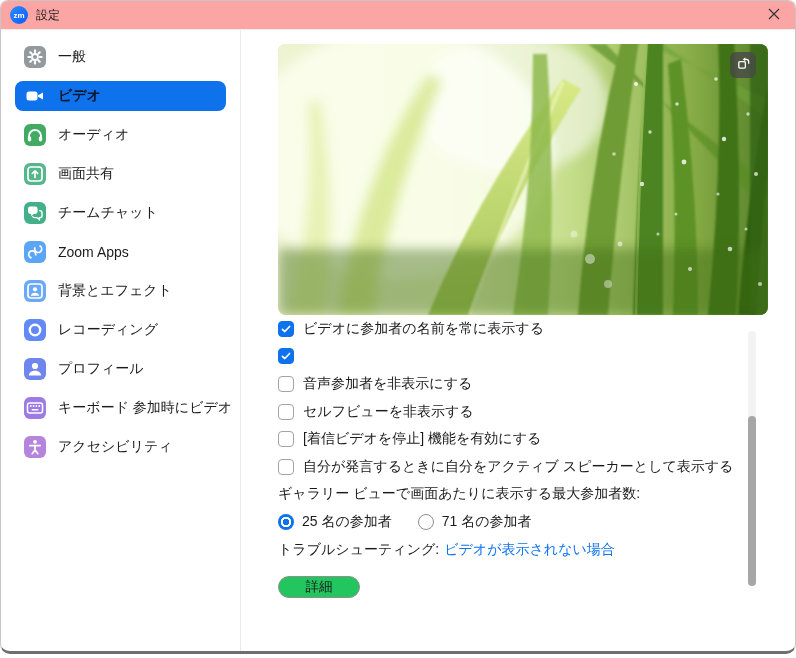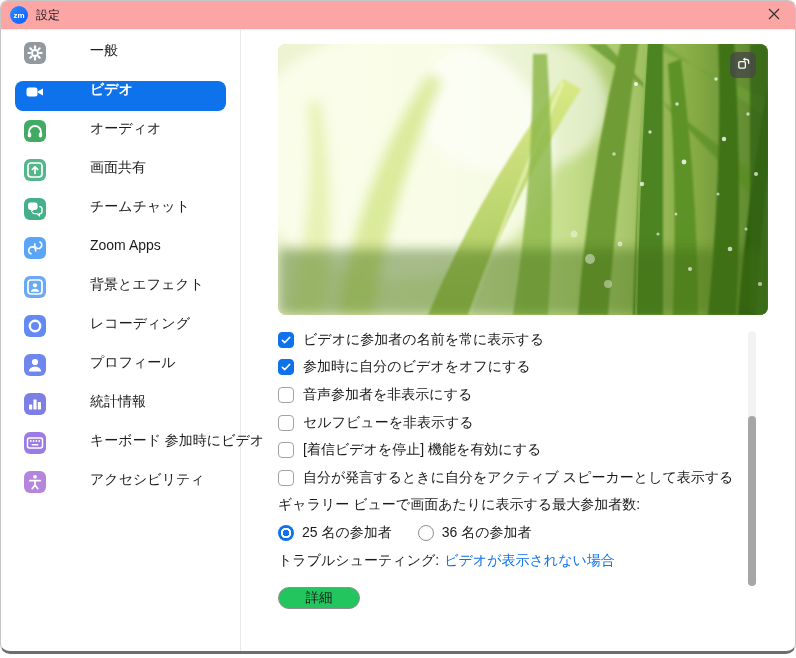--- a/index.html
+++ b/index.html
@@ -9,34 +9,34 @@
   .titlebar{height:28px;display:flex;align-items:center;background:#fca5a5;border-bottom:1px solid #efefef;}
   .zm-logo{width:18px;height:18px;margin-left:9px;border-radius:50%;
     background:linear-gradient(135deg,#2d8cff,#0b5cff);color:#fff;font-size:8px;font-weight:bold;
     display:flex;align-items:center;justify-content:center;letter-spacing:0;}
   .win-title{margin-left:8px;font-size:12px;color:#1a1a1a;}
   .title-spacer{flex:1}
   .close-btn{width:42px;height:28px;display:flex;align-items:center;justify-content:center;cursor:pointer;}
   
   .main{display:flex;height:623px;}
   .sidebar{width:240px;box-sizing:border-box;border-right:1px solid #e9e9e9;padding-top:12px;flex:none;}
-  .side-item{height:30px;margin:0 14px 9px 14px;display:flex;border-radius:8px;
-    padding-left:9px;cursor:pointer;gap:32px;}
+  .side-item{height:30px;margin:0 14px 9px 14px;display:flex;align-items:center;border-radius:8px;
+    padding-left:9px;cursor:pointer;}
   .side-item .icn{width:22px;height:22px;border-radius:6px;display:flex;align-items:center;justify-content:center;flex:none;}
   .side-item .lbl{margin-left:12px;font-size:14px;color:#1c1c1c;white-space:nowrap;}
   .side-item.sel{background:#0e72ed;}
-  .side-item.sel .lbl{color:#ffffff;font-weight:bold;}
+  .side-item.sel .lbl{color:#0f172a;font-weight:bold;}
   .side-item.sel .icn{background:transparent !important;}
   
   .content{flex:1;position:relative;padding:14px 0 0 37px;box-sizing:border-box;}
   .preview{position:relative;width:490px;height:271px;border-radius:8px;overflow:hidden;background:#cfe08e;}
   .preview svg.grass{display:block;width:100%;height:100%;}
   .rotate-btn{position:absolute;top:8px;right:12px;width:26px;height:26px;border-radius:6px;
     background:rgba(70,70,70,.78);display:flex;align-items:center;justify-content:center;cursor:pointer;}
-  .opts{margin-top:11px;}
+  .opts{}
   .row{height:27.6px;display:flex;align-items:center;font-size:14px;color:#1b1b1b;}
   .cb{width:16px;height:16px;box-sizing:border-box;border:1px solid #a3a3a3;border-radius:4px;background:#fff;
     margin-right:9px;display:flex;align-items:center;justify-content:center;flex:none;cursor:pointer;}
   .cb svg{visibility:hidden;}
   .cb.on{background:#0e72ed;border-color:#0e72ed;}
   .cb.on svg{visibility:visible;}
   .rd{width:16px;height:16px;box-sizing:border-box;border:1px solid #8f8f8f;border-radius:50%;background:#fff;
     margin-right:8px;flex:none;cursor:pointer;}
   .rd.on{border:none;background:radial-gradient(circle,#0e72ed 0 3px,#ffffff 3.5px 5px,#0e72ed 5.5px);}
   .radio-group{display:flex;align-items:center;}
@@ -164,30 +164,20 @@
       <div class="side-item">
         <span class="icn" style="background: rgb(111, 134, 236);">
           <svg width="22" height="22" viewBox="0 0 22 22">
               <circle cx="11" cy="8" r="3.1" fill="#fff"></circle>
               <path d="M4.8,17.6 a6.2,5.2 0 0 1 12.4,0 Z" fill="#fff"></path>
             </svg>
         </span>
         <span class="lbl">プロフィール</span>
       </div>
 
-      <div class="side-item">
-        <span class="icn" style="background: rgb(126, 127, 228);">
-          <svg width="22" height="22" viewBox="0 0 22 22">
-              <rect x="5" y="11.5" width="3.2" height="5" rx="0.6" fill="#fff"></rect>
-              <rect x="9.4" y="6.5" width="3.2" height="10" rx="0.6" fill="#fff"></rect>
-              <rect x="13.8" y="9" width="3.2" height="7.5" rx="0.6" fill="#fff"></rect>
-            </svg>
-        </span>
-        <span class="lbl">統計情報</span>
-      </div>
 
       <div class="side-item">
         <span class="icn" style="background: rgb(156, 124, 228);">
           <svg width="22" height="22" viewBox="0 0 22 22">
               <rect x="3.5" y="6" width="15" height="10" rx="2" fill="none" stroke="#fff" stroke-width="1.5"></rect>
               <g fill="#fff">
                 <circle cx="6.8" cy="9" r="0.9"></circle>
                 <circle cx="9.6" cy="9" r="0.9"></circle>
                 <circle cx="12.4" cy="9" r="0.9"></circle>
                 <circle cx="15.2" cy="9" r="0.9"></circle>
@@ -296,21 +286,20 @@
             </span>
           <span>ビデオに参加者の名前を常に表示する</span>
         </label>
 
         <label class="row">
           <span class="cb on">
               <svg width="12" height="12" viewBox="0 0 16 16">
                 <path d="M3.2,8.4 6.4,11.4 12.8,4.6" stroke="#fff" stroke-width="2.2" fill="none" stroke-linecap="round" stroke-linejoin="round"></path>
               </svg>
             </span>
-          <span>参加時に自分のビデオをオフにする</span>
         </label>
 
 
         <label class="row">
           <span class="cb">
               <svg width="12" height="12" viewBox="0 0 16 16">
                 <path d="M3.2,8.4 6.4,11.4 12.8,4.6" stroke="#fff" stroke-width="2.2" fill="none" stroke-linecap="round" stroke-linejoin="round"></path>
               </svg>
             </span>
           <span>音声参加者を非表示にする</span>
@@ -345,21 +334,21 @@
 
         <div class="row">ギャラリー ビューで画面あたりに表示する最大参加者数:</div>
 
         <div class="row radio-group">
           <span class="radio-opt">
             <span class="rd on"></span>
             <span>25 名の参加者</span>
           </span>
           <span class="radio-opt">
             <span class="rd"></span>
-            <span>36 名の参加者</span>
+            <span>71 名の参加者</span>
           </span>
         </div>
 
         <div class="row">
           <span class="ts-label">トラブルシューティング:</span>
           <span class="link">ビデオが表示されない場合</span>
         </div>
 
         <button class="adv-btn">詳細</button>
       </div>

